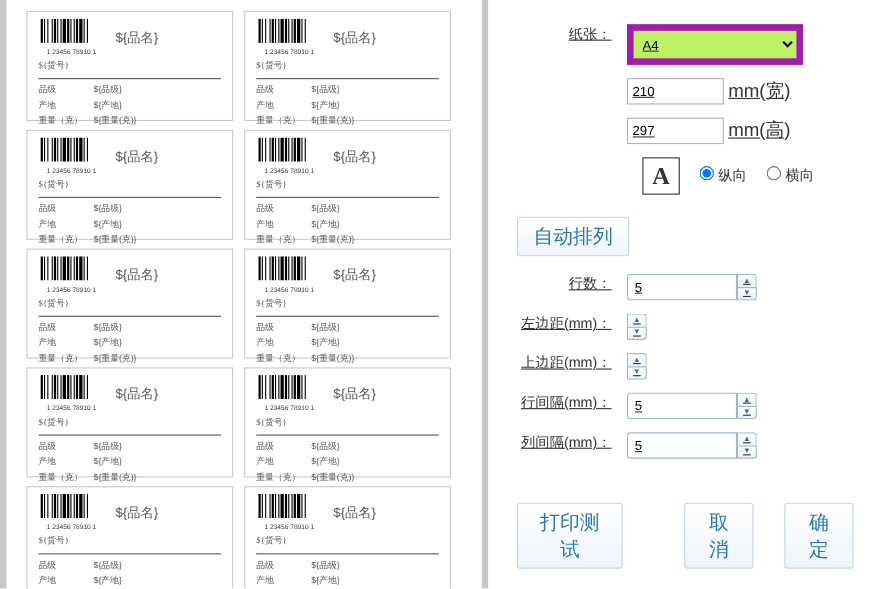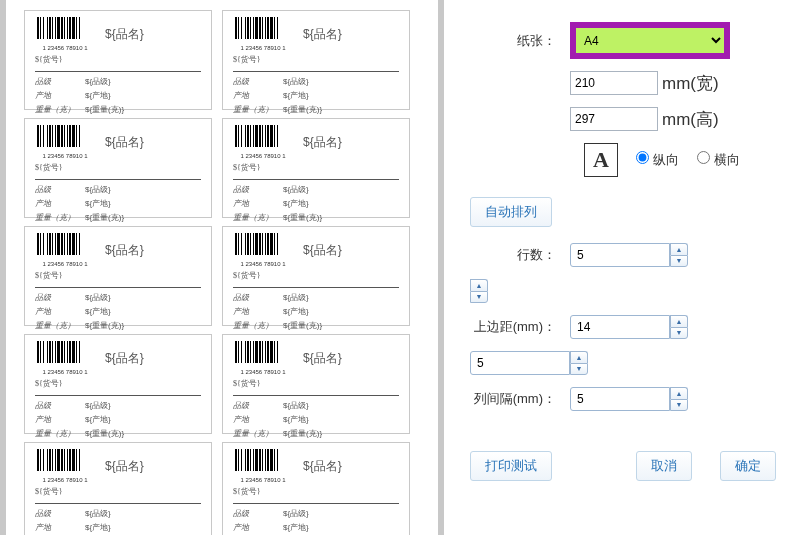--- a/index.html
+++ b/index.html
@@ -9,32 +9,32 @@
 .labels-wrap { display: flex; flex-wrap: wrap; gap: 8px 10px; padding-top: 10px; }
 .label-card { width: 188px; height: 100px; border: 1px solid #c8c8c8; padding: 6px 10px 4px; background: #fff; }
 .label-top { display: flex; align-items: center; gap: 10px; padding-bottom: 3px; }
 .barcode { width: 60px; height: 28px; }
 .barcode-num { font-size: 6px; color: #333; text-align: center; letter-spacing: 0; }
 .pname { font-size: 12px; color: #555; }
 .hr { border: none; border-top: 1px solid #555; margin: 2px 0 4px; }
 .huohao { font-size: 8px; color: #555; margin-bottom: 6px; font-family: Liberation Serif, serif; }
 .fields { font-size: 8px; color: #555; }
 .field-row { display: flex; margin-bottom: 3px; }
-.field-label { width: 50px; font-style: italic; }
+.field-label { width: 50px; }
 .field-val { }
 .settings-pane { flex: 1; padding: 22px 26px 0 26px; background: #fff; }
-.setting-row { display: flex; align-items: center; margin-bottom: 12px; }
+.setting-row { display: flex; margin-bottom: 12px; text-decoration: underline; }
 .setting-label { width: 100px; text-align: right; padding-right: 14px; color: #333; font-size: 13px; }
 select { width: 160px; height: 37px; border: 6px solid #a21caf; background: #bef264; font-size: 12px; padding: 0 4px; }
 .num-input { width: 88px; height: 24px; border: 1px solid #aab4c0; padding: 2px 4px; font-size: 12px; }
 .unit { margin-left: 4px; color: #333; font-size: 17px; }
 .orient-row { display: flex; align-items: center; gap: 18px; margin-left: 114px; margin-bottom: 20px; margin-top: 8px; }
 .orient-icon { width: 34px; height: 34px; border: 1px solid #333; display: flex; align-items: center; justify-content: center; font-size: 22px; font-family: serif; font-weight: bold; }
 .radio-label { display: flex; align-items: flex-start; gap: 4px; color: #333; font-size: 13px; }
-.btn { border: 1px solid #c0d6e8; background: linear-gradient(#fff, #eef4fa); color: #2a74b8; padding: 5px 14px; font-size: 13px; border-radius: 3px; cursor: pointer; text-align: right; }
+.btn { border: 1px solid #c0d6e8; background: linear-gradient(#fff, #eef4fa); color: #2a74b8; padding: 5px 14px; font-size: 18px; border-radius: 3px; cursor: pointer; }
 .auto-btn { margin-bottom: 16px; margin-left: 0; }
 .spinner-wrap { display: flex; align-items: center; }
 .spinner-input { width: 100px; height: 24px; border: 1px solid #9db6d2; border-radius: 3px 0 0 3px; padding: 2px 6px; font-size: 12px; }
 .spinner-btns { display: flex; flex-direction: column; }
 .spin-btn { width: 18px; height: 12px; border: 1px solid #9db6d2; background: linear-gradient(#fff, #e8f0f8); font-size: 7px; line-height: 8px; color: #3a6ea8; cursor: pointer; display: flex; align-items: center; justify-content: center; }
 .spin-btn.up { border-radius: 0 3px 0 0; border-bottom: none; }
 .spin-btn.down { border-radius: 0 0 3px 0; }
 .bottom-btns { display: flex; gap: 28px; margin-top: 40px; align-items: center; }
 .bottom-btns .spacer { flex: 1; }
 </style>
@@ -490,40 +490,41 @@
         <input class="spinner-input" value="5" style="">
         <div class="spinner-btns">
           <div class="spin-btn up">▲</div>
           <div class="spin-btn down">▼</div>
         </div>
       </div>
     </div>
 
 
     <div class="setting-row">
+      <div class="setting-label">左边距(mm)：</div>
       <div class="spinner-wrap">
         <div class="spinner-btns">
           <div class="spin-btn up">▲</div>
           <div class="spin-btn down">▼</div>
         </div>
       </div>
     </div>
 
     <div class="setting-row">
       <div class="setting-label">上边距(mm)：</div>
       <div class="spinner-wrap">
-        <input class="spinner-input" value="14" style="">
         <div class="spinner-btns">
           <div class="spin-btn up">▲</div>
           <div class="spin-btn down">▼</div>
         </div>
       </div>
     </div>
 
     <div class="setting-row">
+      <div class="setting-label">行间隔(mm)：</div>
       <div class="spinner-wrap">
         <input class="spinner-input" value="5" style="">
         <div class="spinner-btns">
           <div class="spin-btn up">▲</div>
           <div class="spin-btn down">▼</div>
         </div>
       </div>
     </div>
 
     <div class="setting-row">

